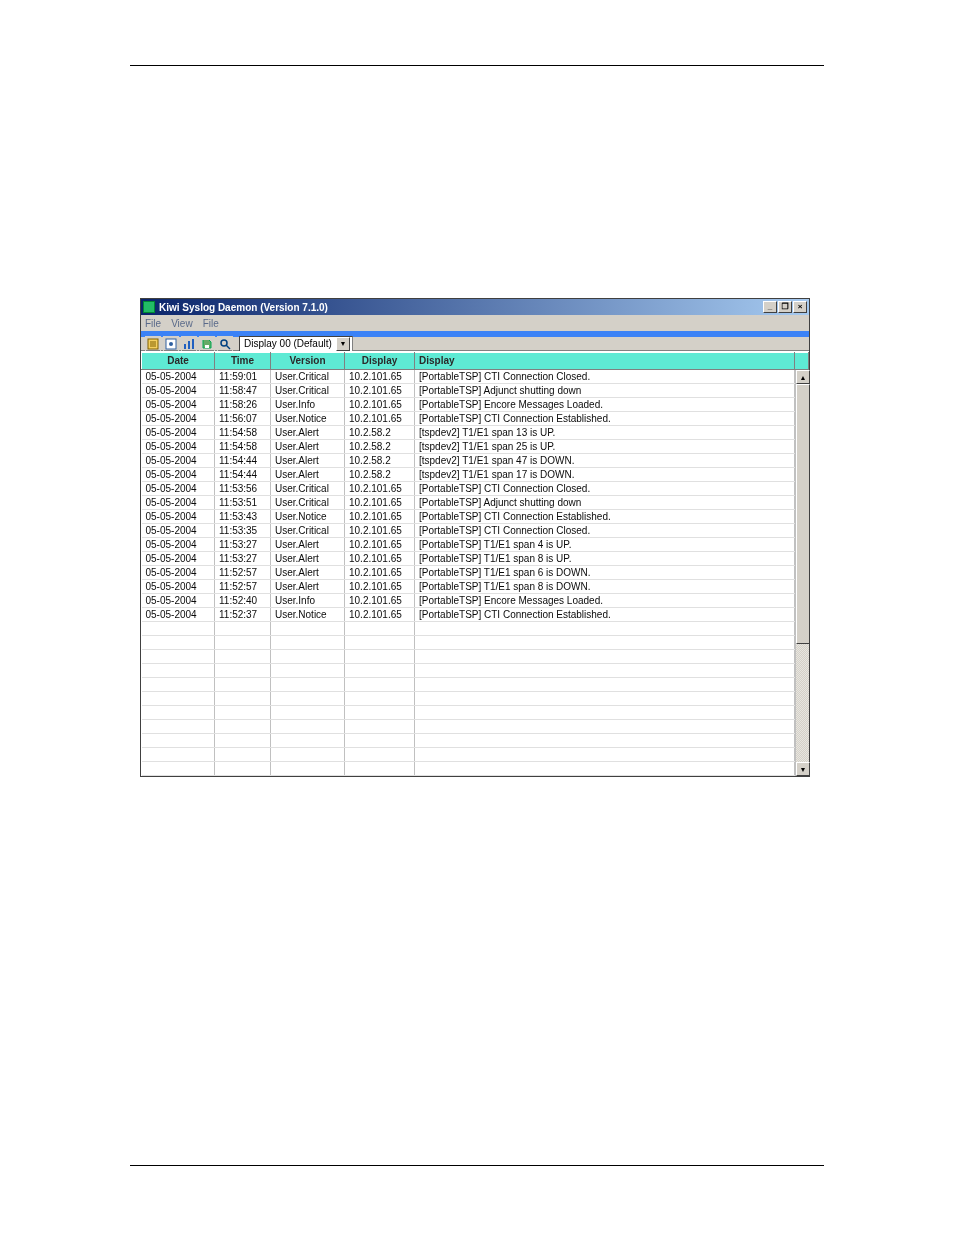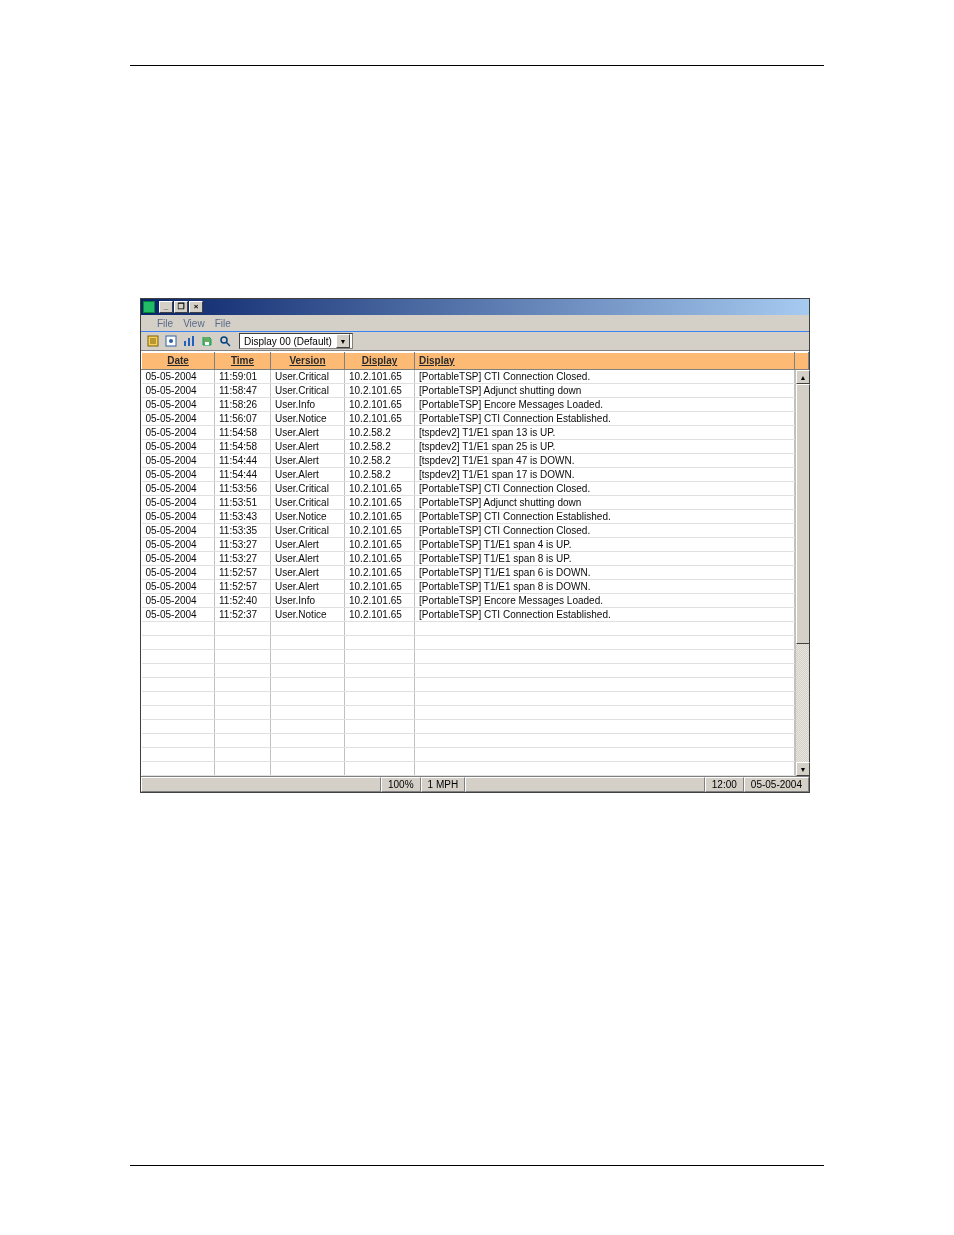--- a/index.html
+++ b/index.html
@@ -48,31 +48,31 @@
     color: #000;
     cursor: default;
   }
 
   
   .menubar {
     height: 16px;
     background: #d4d0c8;
     display: flex;
     align-items: center;
-    padding: 0 16px;
+    padding: 0 4px;
     font-size: 10px;
     color: #5a6a8a;
   }
   .menubar .menu-item { margin-right: 10px; cursor: default; }
 
   
   .toolbar {
     height: 20px;
     background: #d4d0c8;
-    border-top: 1px solid #3b82f6;
+    border-top: 6px solid #3b82f6;
     border-bottom: 1px solid #808080;
     display: flex;
     align-items: center;
     padding: 0 4px;
     gap: 2px;
     font-size: 10px;
   }
   .toolbar .tb-btn {
     width: 16px; height: 16px;
     border: 1px solid #d4d0c8;
@@ -101,30 +101,29 @@
   }
 
   
   .grid-wrap {
     background: #fff;
     border-top: 1px solid #fff;
     position: relative;
   }
   table.log { border-collapse: collapse; width: 100%; table-layout: fixed; font-size: 10px; }
   table.log th {
-    background: #fdba74;
+    background: #5eead4;
     border: 1px solid #808080;
     border-top-color:#fff; border-left-color:#fff;
     font-weight: bold;
     color: #2a2a2a;
     padding: 2px 4px 3px 4px;
     text-align: left;
     white-space: nowrap;
     height: 16px;
-    text-decoration: underline;
   }
   table.log th.center { text-align: center; }
   table.log td {
     border-right: 1px solid #c0c0c0;
     border-bottom: 1px solid #e0e0e0;
     padding: 1px 4px;
     white-space: nowrap;
     overflow: hidden;
     height: 14px;
     font-size: 10px;
@@ -189,20 +188,21 @@
 <body>
 
 <div class="page">
   <div class="rule-top"></div>
   <div class="rule-bottom"></div>
 
   <div class="app-window">
 
     <div class="titlebar">
       <span class="app-icon"></span>
+      <span class="title-text">Kiwi Syslog Daemon (Version 7.1.0)</span>
       <span class="win-buttons">
         <span class="win-btn">_</span>
         <span class="win-btn">❐</span>
         <span class="win-btn">×</span>
       </span>
     </div>
 
     <div class="menubar">
       <span class="menu-item">File</span>
       <span class="menu-item">View</span>
@@ -506,23 +506,15 @@
           </tbody>
       </table>
 
       <div class="vscroll">
         <div class="vs-btn vs-up">▲</div>
         <div class="vs-thumb"></div>
         <div class="vs-btn vs-down">▼</div>
       </div>
     </div>
 
-    <div class="statusbar">
-      <div class="sb-left-spacer"></div>
-      <div class="sb-cell">100%</div>
-      <div class="sb-cell">1 MPH</div>
-      <div class="sb-spacer"></div>
-      <div class="sb-cell">12:00</div>
-      <div class="sb-cell">05-05-2004</div>
-    </div>
 
   </div>
 </div>
 
 </body></html>

